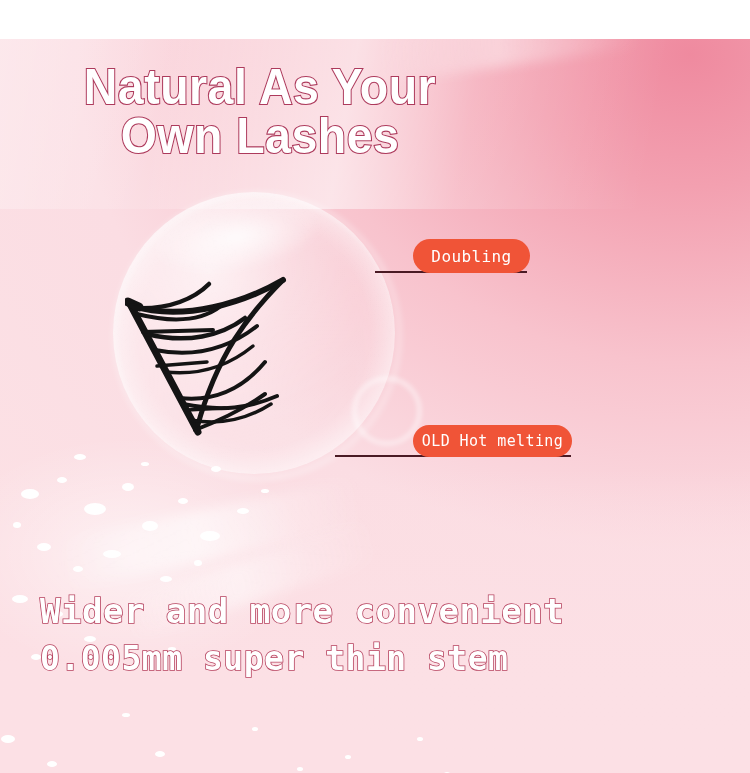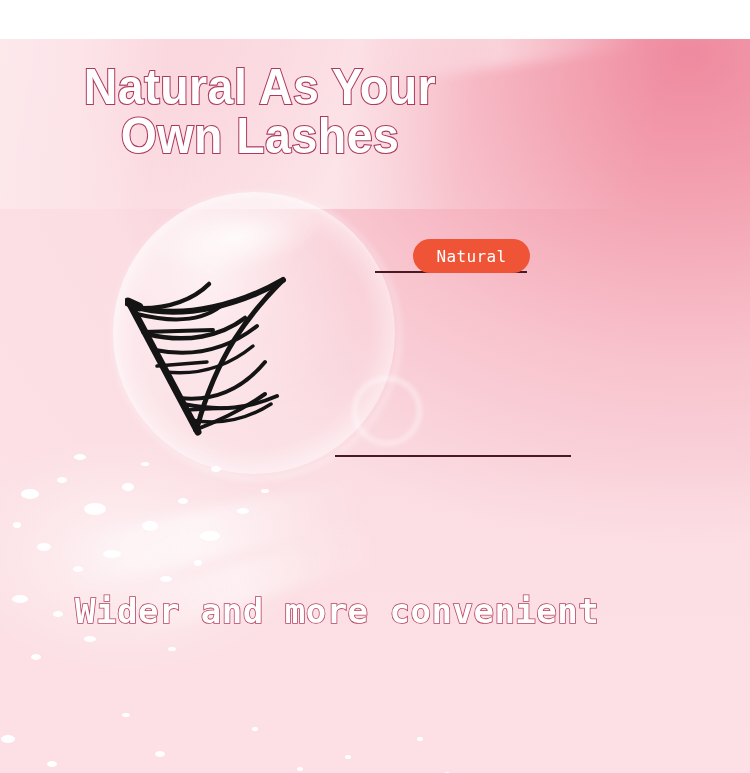--- a/index.html
+++ b/index.html
@@ -150,21 +150,21 @@
     white-space: nowrap;
   }
   .pill-doubling { left: 413px; top: 200px; width: 117px; height: 34px; }
   .pill-oldhot   { left: 413px; top: 386px; width: 159px; height: 32px; font-size: 15px; }
 
   
   .features {
     position: absolute;
     left: 0; top: 548px;
     width: 750px;
-    padding-left: 75px;
+    padding-left: 40px;
     box-sizing: border-box;
     font-family: "DejaVu Sans Mono", monospace;
     font-weight: 700;
     font-size: 34px;
     line-height: 48px;
     color: #ffffff;
     -webkit-text-stroke: 1.6px #b6425f;
     paint-order: stroke fill;
     letter-spacing: 0.5px;
     pointer-events: none;
@@ -260,21 +260,23 @@
         <path d="M58 142 C98 150 124 146 152 134" stroke-width="4"></path>
         <path d="M62 148 L100 146" stroke-width="3.5"></path>
         <path d="M66 158 C98 164 124 156 146 142" stroke-width="3.5"></path>
 
         <path d="M70 168 C96 158 120 146 140 132" stroke-width="4"></path>
       </g>
     </svg>
   </div>
 
   <div class="leader leader-doubling"></div>
-  <div class="pill pill-doubling">Natural</div>
+  <div class="pill pill-doubling">Doubling</div>
 
   <div class="leader leader-oldhot"></div>
+  <div class="pill pill-oldhot">OLD Hot melting</div>
 
   <div class="features">
     <div class="feat-1">Wider and more convenient</div>
+    <div class="feat-3">0.005mm super thin stem</div>
   </div>
 
 </div>
 
 </body></html>

